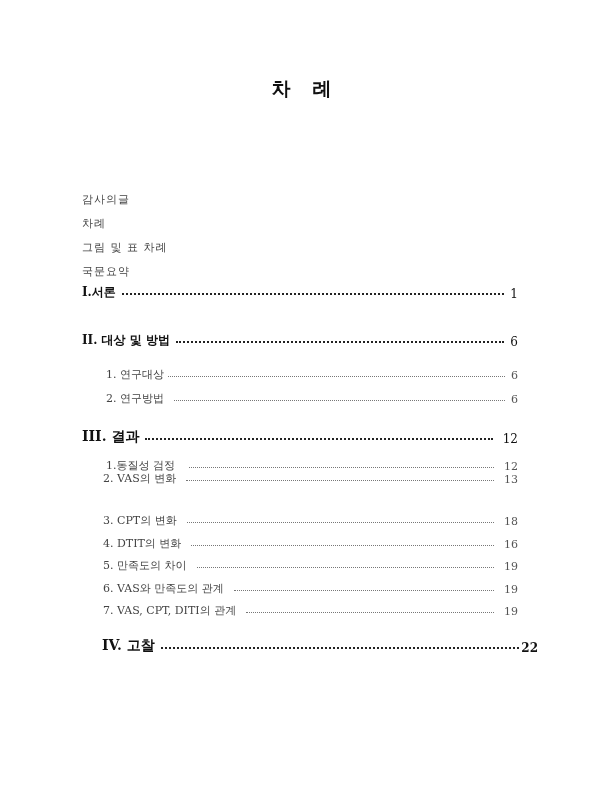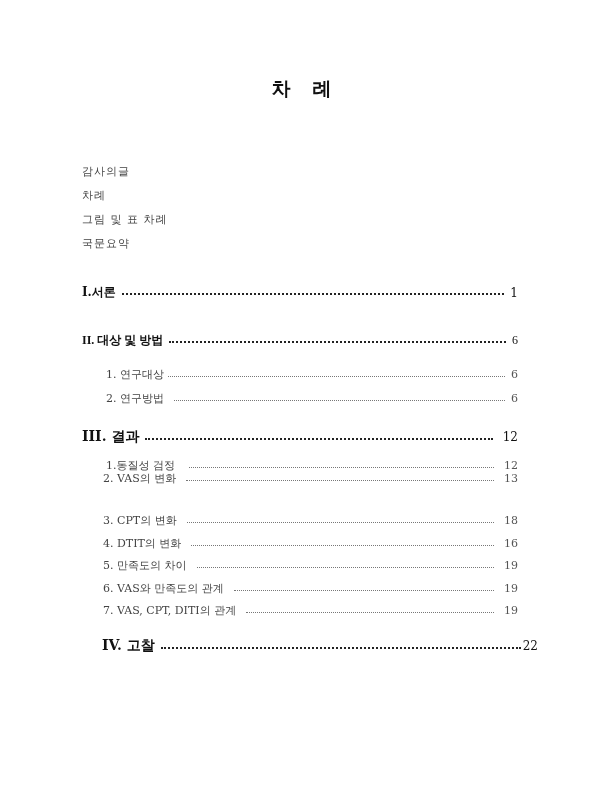--- a/index.html
+++ b/index.html
@@ -9,46 +9,47 @@
   }
   .title {
     position: absolute; top: 76px; left: 0; width: 603px; text-align: center;
     font-size: 19px; font-weight: bold; letter-spacing: 0; color: #111; font-family: Liberation Mono, monospace;
   }
   .title span { display: inline-block; }
   .title .gap { width: 22px; }
   .front {
     position: absolute; left: 82px; font-size: 11px; color: #444;
     letter-spacing: 1px;
+    margin-top: 28px;
   }
   .row {
-    position: absolute; display: flex; align-items: center;
+    position: absolute; display: flex; align-items: flex-end;
     white-space: nowrap;
   }
   .row .label { flex: none; }
   .row .dots {
     flex: 1 1 auto; margin: 0 6px; height: 1px; align-self: center;
     border-bottom: 1.5px dotted #555; position: relative; top: 1px;
   }
   .row .page { flex: none; text-align: right; }
   .ch1 { left: 82px; width: 436px; top: 284px; font-size: 12px; font-weight: bold; }
   .ch1 .page { font-weight: normal; font-size: 12px; }
   .ch1 .dots { border-bottom: 2px dotted #222; }
-  .ch2 { left: 82px; width: 436px; top: 332px; font-size: 12px; font-weight: bold; font-family: Liberation Serif, serif; }
+  .ch2 { left: 82px; width: 436px; top: 332px; font-size: 12px; font-weight: bold; }
   .ch2 .dots { border-bottom: 2px dotted #222; }
   .ch2 .page { font-weight: normal; }
   .sub { font-size: 11px; color: #444; margin-top: 9px; }
   .sub .dots { border-bottom: 1px dotted #777; margin-left: 4px; }
   .sub .page { color: #555; }
   .ch3 { left: 82px; width: 436px; top: 428px; font-size: 14px; font-weight: bold; }
   .ch3 .dots { border-bottom: 2px dotted #222; margin-right: 10px; }
   .ch3 .page { font-size: 12px; font-weight: normal; }
   .ch4 { left: 82px; width: 436px; top: 637px; font-size: 14px; font-weight: bold; margin-left: 20px; }
   .ch4 .dots { border-bottom: 2px dotted #222; margin-right: 2px; }
-  .ch4 .page { font-size: 12px; font-weight: normal; }
+  .ch4 .page { font-size: 12px; font-weight: bold; }
 </style>
 </head>
 <body>
 
 <div>
 
   <div class="title">
     <span>차</span><span class="gap"></span><span>례</span>
   </div>
 

